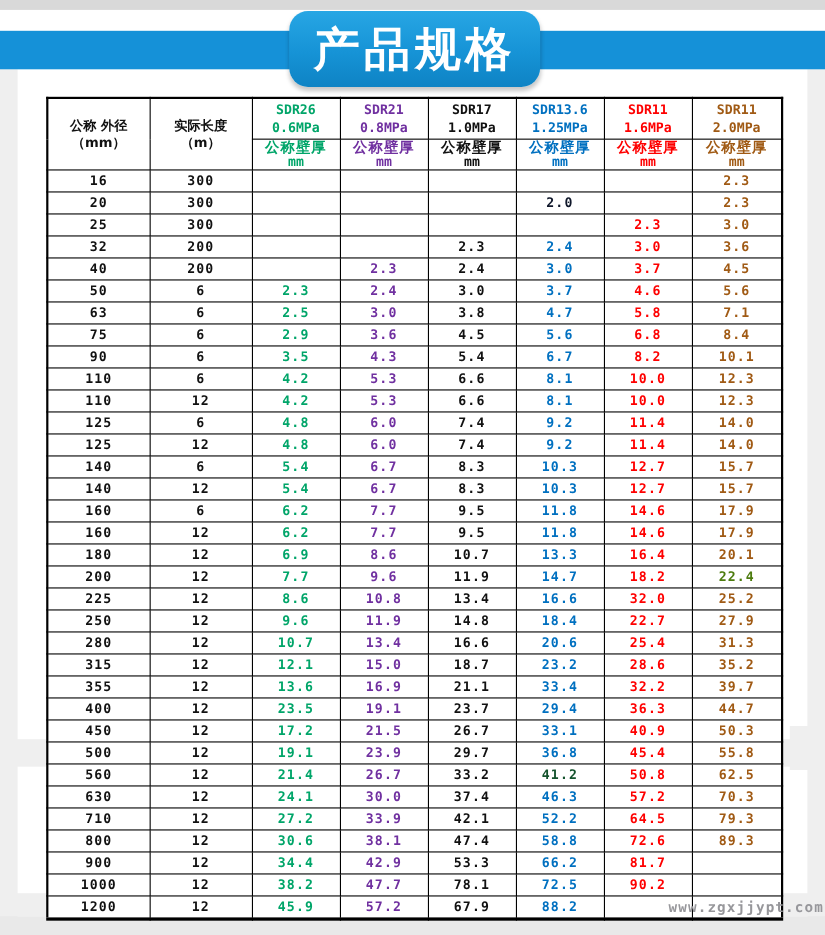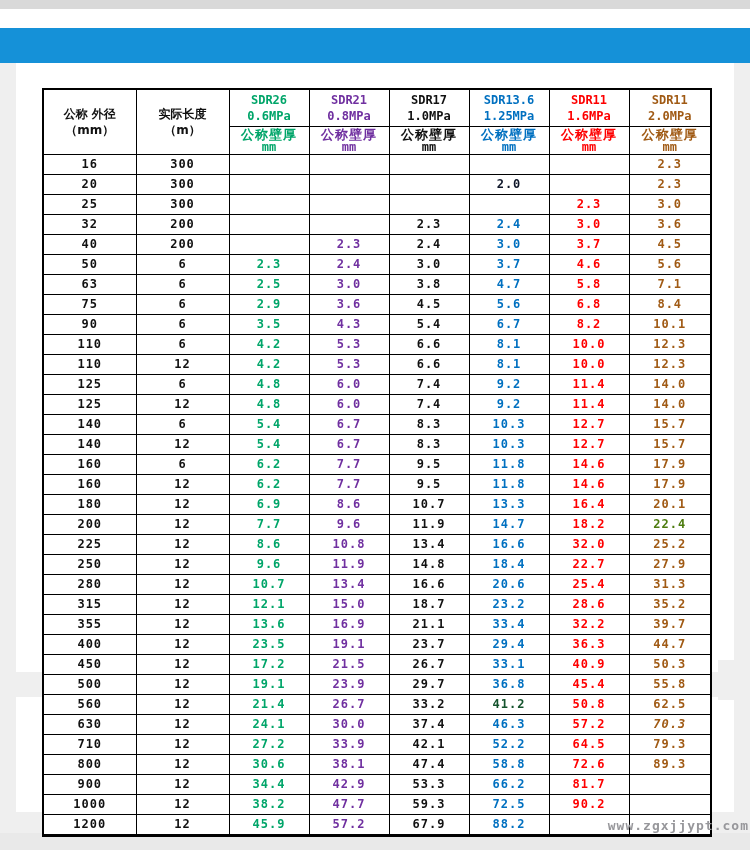--- a/index.html
+++ b/index.html
@@ -50,20 +50,23 @@
 
   <div class="bg top-strip"></div>
   <div class="bg left-strip"></div>
   <div class="bg right-strip"></div>
   <div class="bg mid-band"></div>
   <div class="bg right-block"></div>
   <div class="bg low-band"></div>
   <div class="bg bottom-strip"></div>
 
   <div class="blue-band"></div>
+  <div class="banner">
+    <span>产品规格</span>
+  </div>
 
   <div class="table-wrap">
     <table>
       <colgroup>
         <col style="width:93px">
           <col style="width:93px">
         <col style="width:80px">
           <col style="width:80px">
           <col style="width:80px">
         <col style="width:80px">
@@ -414,21 +417,21 @@
             <td style="color: rgb(160, 90, 20);">62.5</td>
           </tr>
           <tr>
             <td>630</td>
             <td>12</td>
             <td style="color: rgb(0, 165, 105);">24.1</td>
             <td style="color: rgb(112, 48, 160);">30.0</td>
             <td style="color: rgb(17, 17, 17);">37.4</td>
             <td style="color: rgb(0, 112, 192);">46.3</td>
             <td style="color: rgb(254, 0, 0);">57.2</td>
-            <td style="color: rgb(160, 90, 20); font-style: italic;">70.3</td>
+            <td style="color: rgb(160, 90, 20);">70.3</td>
           </tr>
           <tr>
             <td>710</td>
             <td>12</td>
             <td style="color: rgb(0, 165, 105);">27.2</td>
             <td style="color: rgb(112, 48, 160);">33.9</td>
             <td style="color: rgb(17, 17, 17);">42.1</td>
             <td style="color: rgb(0, 112, 192);">52.2</td>
             <td style="color: rgb(254, 0, 0);">64.5</td>
             <td style="color: rgb(160, 90, 20);">79.3</td>
@@ -451,21 +454,21 @@
             <td style="color: rgb(17, 17, 17);">53.3</td>
             <td style="color: rgb(0, 112, 192);">66.2</td>
             <td style="color: rgb(254, 0, 0);">81.7</td>
             <td style="color: rgb(160, 90, 20);"></td>
           </tr>
           <tr>
             <td>1000</td>
             <td>12</td>
             <td style="color: rgb(0, 165, 105);">38.2</td>
             <td style="color: rgb(112, 48, 160);">47.7</td>
-            <td style="color: rgb(17, 17, 17);">59.3</td>
+            <td style="color: rgb(17, 17, 17);">78.1</td>
             <td style="color: rgb(0, 112, 192);">72.5</td>
             <td style="color: rgb(254, 0, 0);">90.2</td>
             <td style="color: rgb(160, 90, 20);"></td>
           </tr>
           <tr>
             <td>1200</td>
             <td>12</td>
             <td style="color: rgb(0, 165, 105);">45.9</td>
             <td style="color: rgb(112, 48, 160);">57.2</td>
             <td style="color: rgb(17, 17, 17);">67.9</td>

